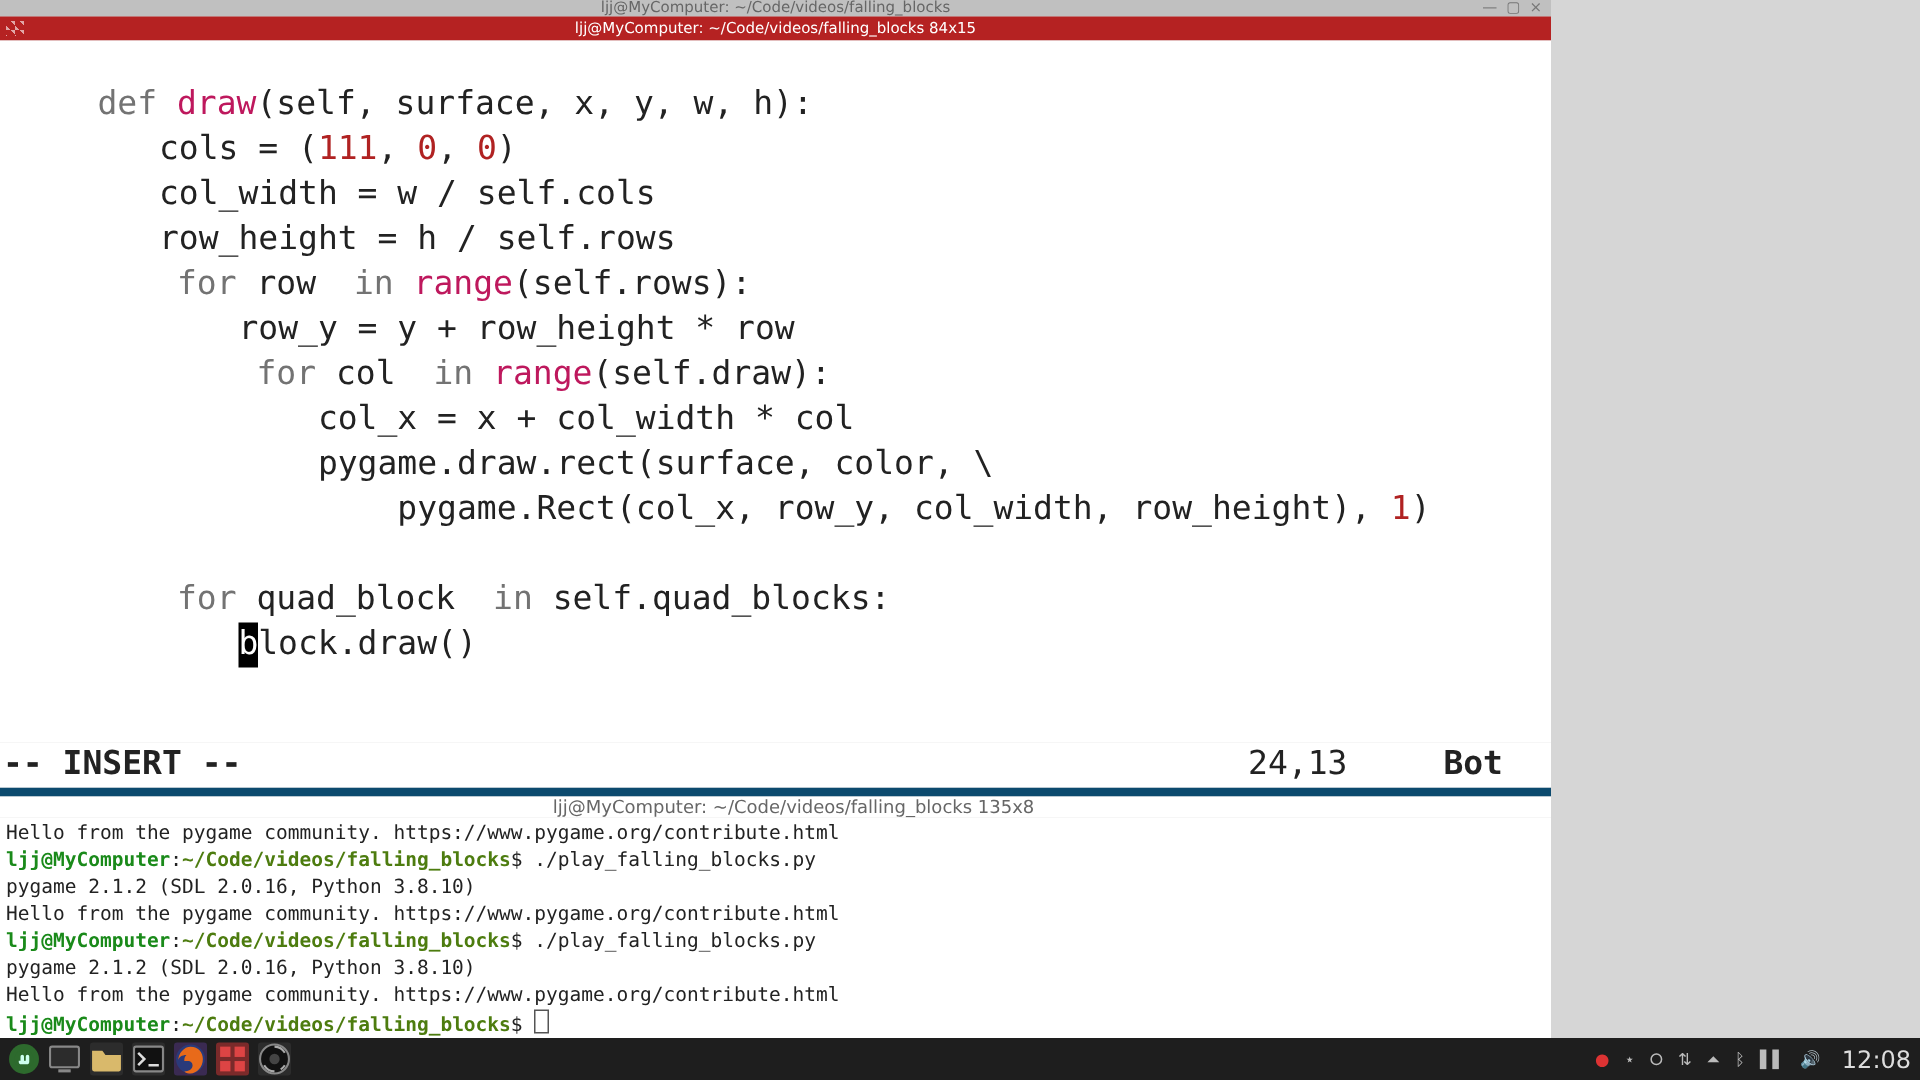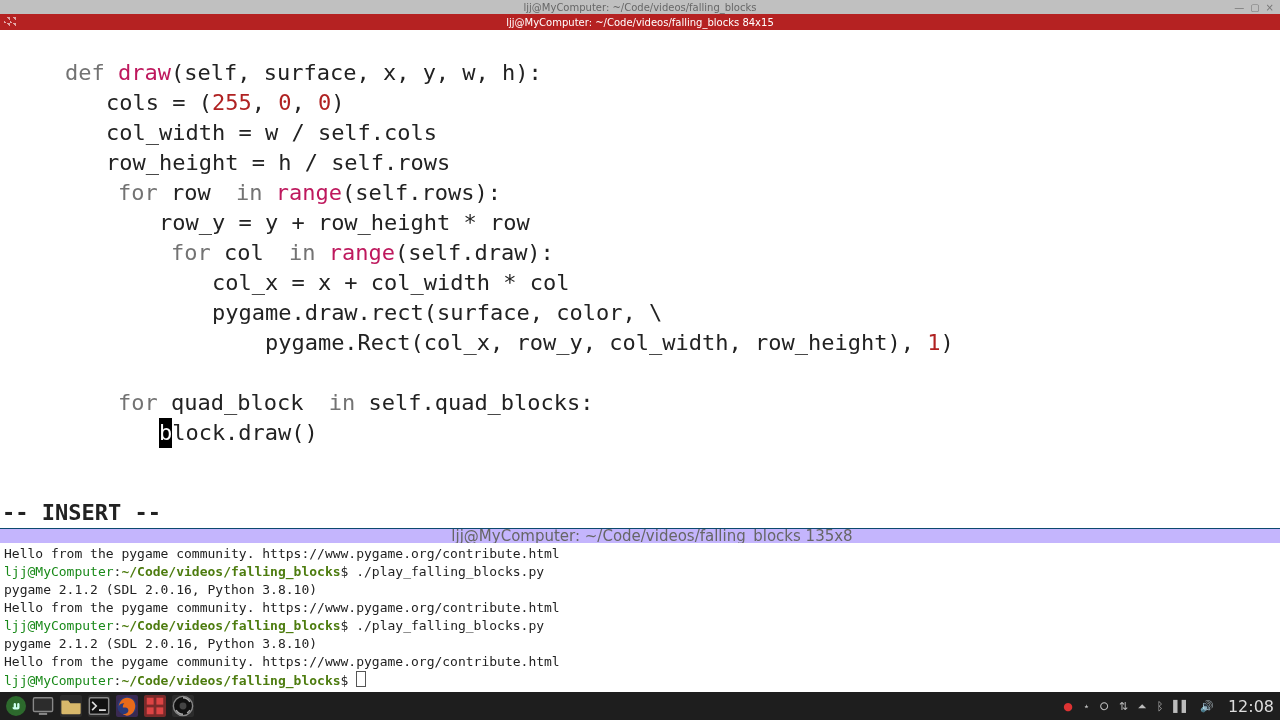--- a/index.html
+++ b/index.html
@@ -11,21 +11,21 @@
     font-family: "DejaVu Sans", sans-serif;
     background: #d6d6d6;
     font-size: 12px;
     color: #222;
   }
 
   
   .window-frame {
     position: absolute;
     left: 0; top: 0;
-    width: 1280px;
+    width: 1034px;
     height: 692px;
     background: #d8d8d8;
     display: flex;
     flex-direction: column;
   }
   .outer-titlebar {
     height: 18px;
     background: #c0c0c0;
     font-size: 10px;
     color: #666;
@@ -42,21 +42,21 @@
     color: #777;
     font-size: 10px;
   }
   .outer-titlebar .window-controls span { cursor: default; }
 
   
   .editor-pane {
     flex: 0 0 auto;
     display: flex;
     flex-direction: column;
-    border-bottom: 1px solid #0c4a6e;
+    border-bottom: 6px solid #0c4a6e;
   }
   .pane-titlebar {
     height: 16px;
     background: #b52222;
     color: #fff;
     font-size: 10px;
     display: flex;
     align-items: center;
     justify-content: center;
     position: relative;
@@ -102,54 +102,53 @@
   
   .vim-status {
     background: #fff;
     font-family: "DejaVu Sans Mono","Liberation Mono",monospace;
     font-size: 22px;
     font-weight: bold;
     height: 30px;
     line-height: 30px;
     display: flex;
     padding: 0 2px 0 2px;
-    flex-direction: column;
   }
   .vim-status .mode  { flex: 0 0 auto; }
   .vim-status .spacer { flex: 1 1 auto; }
   .vim-status .pos   { flex: 0 0 auto; margin-right: 64px; font-weight: normal;}
   .vim-status .scroll{ flex: 0 0 auto; margin-right: 30px; font-weight: bold;}
 
   
   .term-pane {
     flex: 1 1 auto;
     display: flex;
     flex-direction: column;
   }
   .term-titlebar {
     height: 14px;
-    background: #c4b5fd;
+    background: #ffffff;
     color: #666;
-    font-size: 15px;
+    font-size: 12px;
     display: flex;
     align-items: center;
     justify-content: center;
     padding-left: 24px;
   }
   .term-area {
     flex: 1 1 auto;
     background: #fff;
     padding: 2px 4px;
     font-family: "DejaVu Sans Mono","Liberation Mono",monospace;
     font-size: 13px;
     line-height: 18px;
     white-space: pre;
     overflow: hidden;
   }
-  .term-area .prompt-user { color: #1a8a1a; font-weight: normal; }
+  .term-area .prompt-user { color: #1a8a1a; font-weight: bold; }
   .term-area .prompt-path { color: #4d7c0f; font-weight: bold; }
   .term-caret {
     display: inline-block;
     width: 8px; height: 14px;
     border: 1px solid #555;
     vertical-align: -2px;
   }
 
   
   .taskbar {
@@ -205,21 +204,21 @@
   </div>
 
   <div class="editor-pane">
     <div class="pane-titlebar">
       <span class="pane-icon"></span>
       <span>ljj@MyComputer: ~/Code/videos/falling_blocks 84x15</span>
     </div>
 
     <div class="code-area">
 <pre>    <span class="kw">def</span> <span class="fn">draw</span><span>(self, surface, x, y, w, h):</span>
-<span>        cols = (</span><span class="num">255</span><span>, </span><span class="num">0</span><span>, </span><span class="num">0</span><span>)</span>
+<span>        cols = (</span><span class="num">111</span><span>, </span><span class="num">0</span><span>, </span><span class="num">0</span><span>)</span>
 <span>        col_width = w / self.cols</span>
 <span>        row_height = h / self.rows</span>
 <span>        </span><span class="kw">for</span><span> row </span><span class="kw">in</span> <span class="fn">range</span><span>(self.rows):</span>
 <span>            row_y = y + row_height * row</span>
 <span>            </span><span class="kw">for</span><span> col </span><span class="kw">in</span> <span class="fn">range</span><span>(self.draw):</span>
 <span>                col_x = x + col_width * col</span>
 <span>                pygame.draw.rect(surface, color, \</span>
 <span>                    pygame.Rect(col_x, row_y, col_width, row_height), </span><span class="num">1</span><span>)</span>
 
 <span>        </span><span class="kw">for</span><span> quad_block </span><span class="kw">in</span><span> self.quad_blocks:</span>

